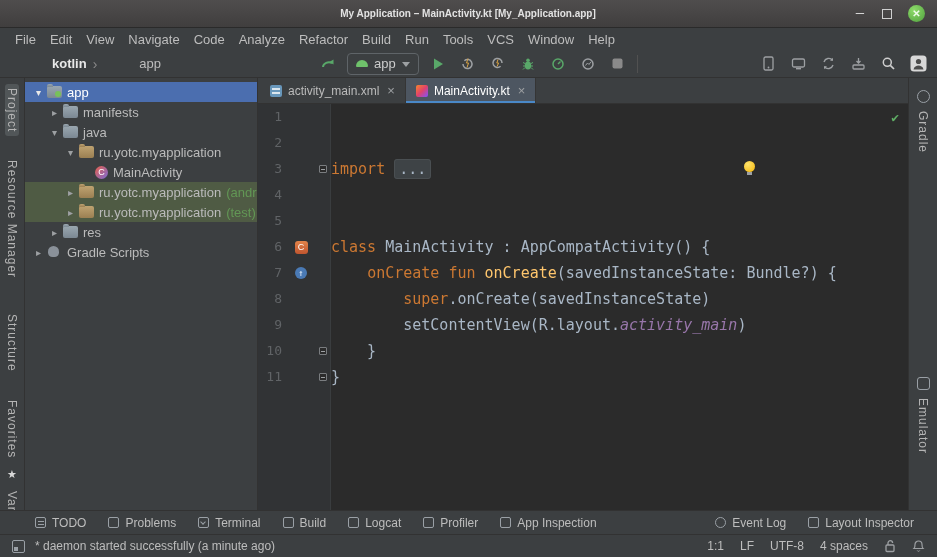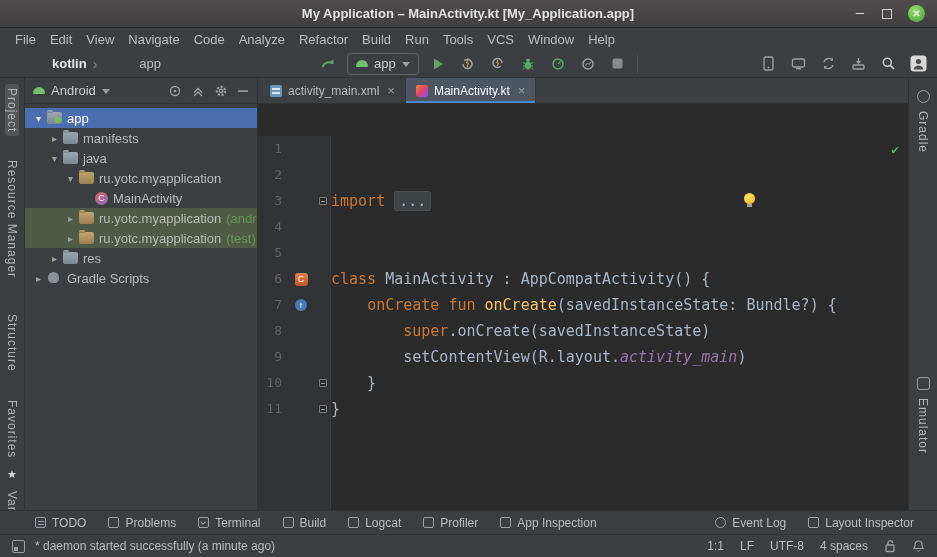--- a/index.html
+++ b/index.html
@@ -2,21 +2,21 @@
 <html><head>
 <meta charset="utf-8">
 <style>
   *{margin:0;padding:0;box-sizing:border-box;}
   html,body{width:937px;height:557px;overflow:hidden;}
   body{font-family:"Liberation Sans",sans-serif;background:#2b2b2b;}
   .window{width:937px;height:557px;display:flex;flex-direction:column;background:#3c3f41;color:#bbb;overflow:hidden;}
 
   
   .titlebar{height:28px;flex:none;background:linear-gradient(#4f4d4d,#403e3e);border-bottom:1px solid #2a2a2a;display:flex;align-items:center;position:relative;}
-  .title{position:absolute;left:0;right:1px;text-align:center;font-size:13px;font-weight:bold;color:#e2e2e2;}
+  .title{position:absolute;left:0;right:1px;text-align:center;font-size:10px;font-weight:bold;color:#e2e2e2;}
   .controls{margin-left:auto;display:flex;align-items:center;gap:16px;padding-right:12px;z-index:2;}
   .win-min{width:12px;height:12px;color:#d4d4d4;font-size:15px;line-height:8px;text-align:center;}
   .win-max{width:10px;height:10px;border:1.5px solid #cfcfcf;}
   .win-close{width:17px;height:17px;border-radius:50%;background:radial-gradient(circle at 35% 30%,#8edc6a,#4f9e3d);color:#eefbe9;font-size:10px;line-height:17px;text-align:center;font-weight:bold;}
 
   
   .menubar{height:22px;flex:none;display:flex;align-items:center;padding-left:8px;font-size:13px;color:#bdbdbd;}
   .menu-item{padding:2px 7px;}
 
   
@@ -63,21 +63,21 @@
   .ticon.folder::before,.ticon.android-folder::before,.ticon.package::before{content:"";position:absolute;left:0;top:-2px;width:6px;height:3px;background:inherit;border-radius:2px 2px 0 0;}
   .ticon.android-folder::after{content:"";position:absolute;right:1px;bottom:1px;width:6px;height:6px;border-radius:50%;background:#77c159;}
   .ticon.package{background:linear-gradient(#bfa371,#9b7f52);}
   .ticon.kotlin-class{width:13px;height:13px;border-radius:50%;background:linear-gradient(135deg,#e8604a,#7b6bd6);color:#fff;font-size:9px;line-height:13px;text-align:center;}
   .ticon.kotlin-class::after{content:"C";}
   .ticon.gradle{background:transparent;}
   .ticon.gradle::before{content:"";position:absolute;left:1px;top:0;width:11px;height:11px;border-radius:50% 50% 40% 40%;background:#8a9199;}
   .tsuffix{color:#629755;margin-left:5px;}
 
   
-  .editor-col{flex:1;display:flex;flex-direction:column;min-width:0;background:#2b2b2b;gap:32px;}
+  .editor-col{flex:1;display:flex;flex-direction:column;min-width:0;background:#2b2b2b;}
   .tabbar{height:26px;flex:none;background:#3c3f41;border-bottom:1px solid #323232;display:flex;align-items:stretch;padding-left:2px;}
   .tab{display:flex;align-items:center;gap:6px;padding:0 10px;font-size:12px;color:#bbb;border-right:1px solid #353535;}
   .tab.active{background:#4d5661;color:#fff;box-shadow:inset 0 -2px 0 #4a88c7;}
   .tab-close{color:#9da0a3;font-size:13px;margin-left:2px;}
   .ficon{width:12px;height:12px;border-radius:2px;flex:none;}
   .ficon.xml-file{background:#6897bb;position:relative;}
   .ficon.xml-file::after{content:"";position:absolute;left:2px;top:3px;width:8px;height:2px;background:#dbe6ee;box-shadow:0 4px 0 #dbe6ee;}
   .ficon.kotlin-file{background:linear-gradient(135deg,#f6852c 0%,#e0426b 50%,#7f52ff 100%);}
 
   .code-area{flex:1;position:relative;font-family:"DejaVu Sans Mono",monospace;
@@ -264,41 +264,20 @@
       <span class="vlabel">Resource Manager</span>
       <span class="gap28"></span>
       <span class="vlabel">Structure</span>
       <span class="gap20"></span>
       <span class="vlabel">Favorites</span>
       <span class="stripe-star">★</span>
       <span class="vlabel">Variants</span>
     </div>
 
     <div class="project-panel">
-      <div class="panel-header">
-        <span class="android-head"></span>
-        <span>Android</span>
-        <span class="caret"></span>
-        <span class="ph-icons">
-          <svg width="14" height="14" viewBox="0 0 14 14">
-              <circle cx="7" cy="7" r="4.5" fill="none" stroke="#9da0a3" stroke-width="1.3"></circle>
-              <circle cx="7" cy="7" r="1.3" fill="#9da0a3"></circle>
-            </svg>
-          <svg width="14" height="14" viewBox="0 0 14 14">
-              <path d="M3 8.5 7 4.5l4 4M3 12 7 8l4 4" stroke="#9da0a3" fill="none" stroke-width="1.3"></path>
-            </svg>
-          <svg width="14" height="14" viewBox="0 0 14 14">
-              <circle cx="7" cy="7" r="4" fill="none" stroke="#9da0a3" stroke-width="2.4" stroke-dasharray="2 1.6"></circle>
-              <circle cx="7" cy="7" r="1.6" fill="none" stroke="#9da0a3" stroke-width="1.2"></circle>
-            </svg>
-          <svg width="12" height="12" viewBox="0 0 12 12">
-              <rect x="1" y="5.3" width="10" height="1.6" fill="#9da0a3"></rect>
-            </svg>
-        </span>
-      </div>
       <div class="tree" id="tree">
           <div class="tree-row sel-blue" style="padding-left: 6px;">
             <span class="chev">▾</span>
             <span class="ticon android-folder"></span>
             <span class="tlabel">app</span>
           </div>
           <div class="tree-row" style="padding-left: 22px;">
             <span class="chev">▸</span>
             <span class="ticon folder"></span>
             <span class="tlabel">manifests</span>

